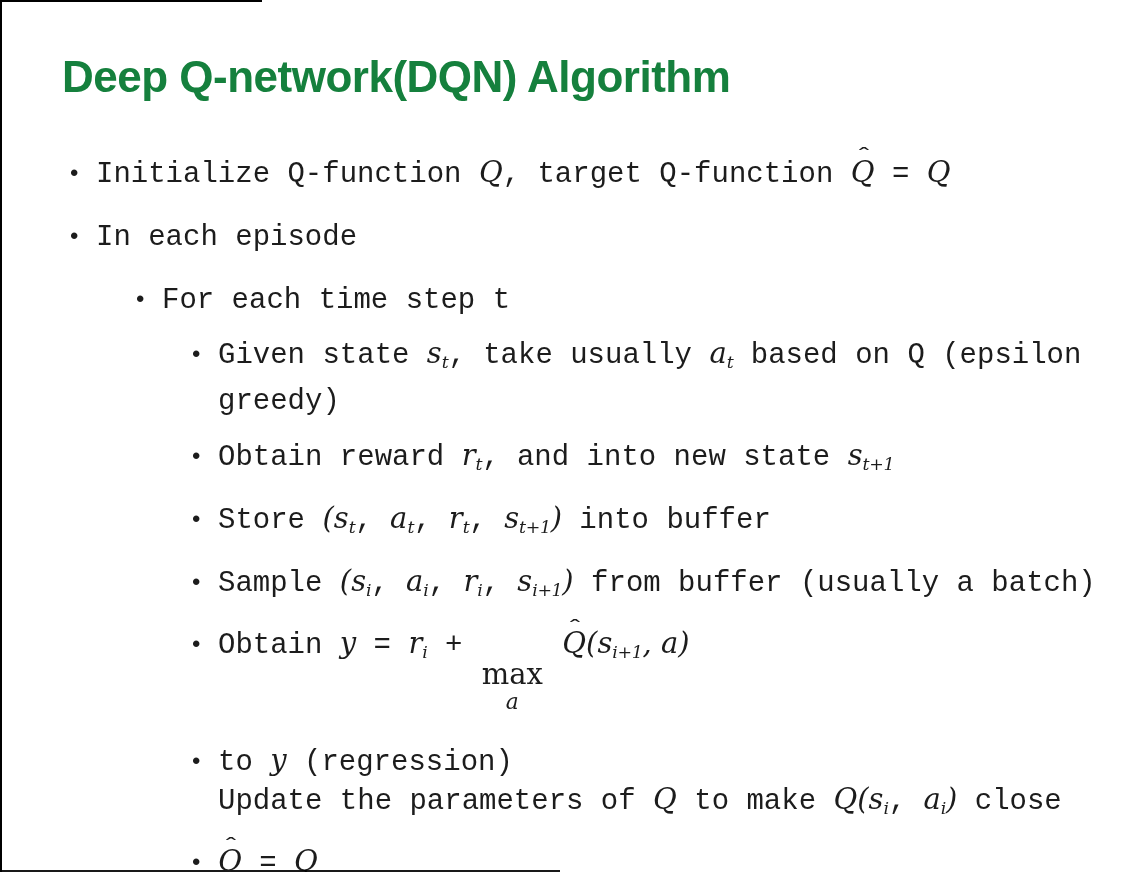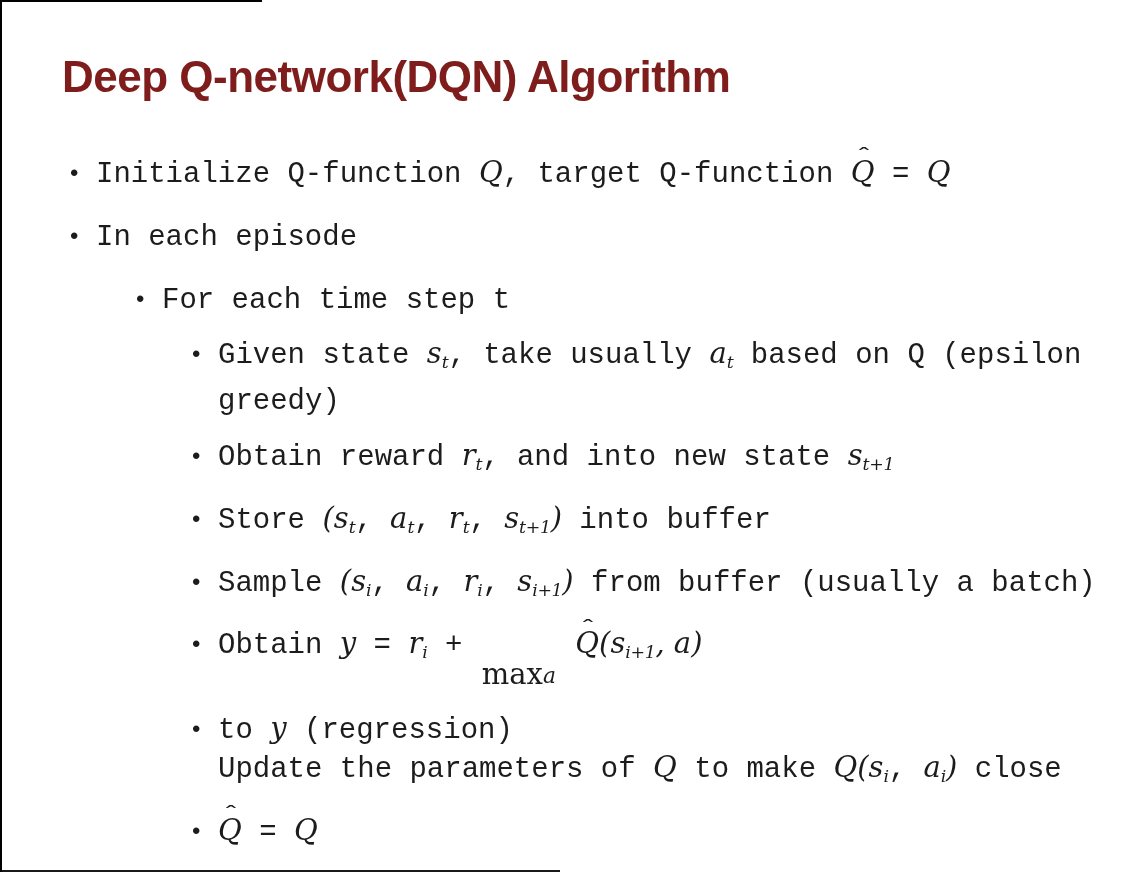--- a/index.html
+++ b/index.html
@@ -29,21 +29,21 @@
     position: absolute; left: 0; bottom: 0; width: 560px; height: 2px;
     background: #000; opacity: 0.9;
   }
 
   .title {
     margin: 48px 0 0 62px;
     font-size: 44px;
     line-height: 58px;
     font-weight: 700;
     letter-spacing: -0.5px;
-    color: #7f1d1d;
+    color: #15803d;
   }
 
   .bullets {
     margin-top: 48px;
     font-size: 29px;
     line-height: 37px;
   }
   .bullet-item {
     display: flex;
     align-items: flex-start;
@@ -85,24 +85,25 @@
     top: -0.42em;
     transform: translateX(-50%) scaleX(1.5);
     font-size: 0.7em;
     font-style: normal;
     font-family: "Liberation Sans", sans-serif;
     line-height: 1;
   }
   .seg-hat .hat-base { display: inline-block; }
   .seg-stack {
     display: inline-flex;
+    flex-direction: column;
     align-items: center;
     vertical-align: -1.05em;
     line-height: 1;
-    margin: 4px 2px;
+    margin: 12px 2px;
   }
   .seg-stack .stack-top {
     font-family: "DejaVu Serif", serif;
     font-style: normal;
   }
   .seg-stack .stack-bottom {
     font-family: "DejaVu Serif", serif;
     font-style: italic;
     font-size: 0.75em;
     margin-top: 2px;

